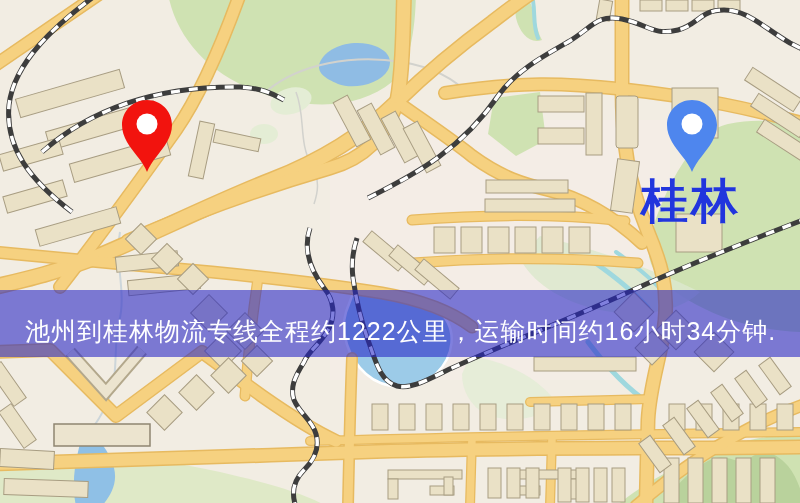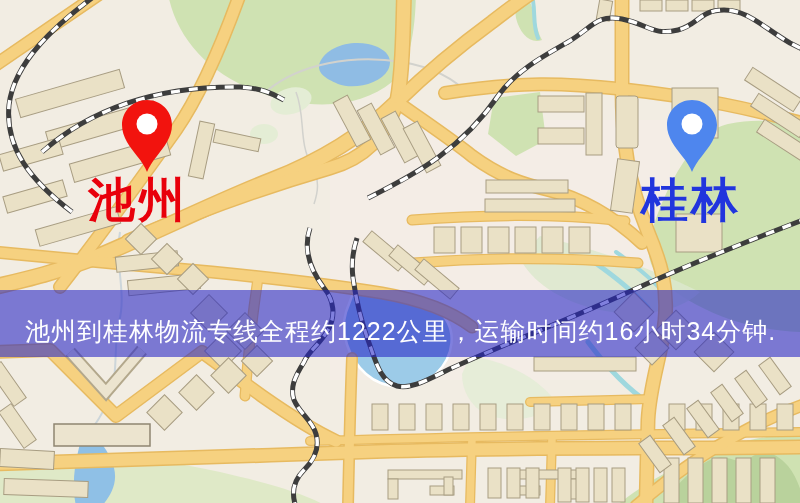--- a/index.html
+++ b/index.html
@@ -263,22 +263,21 @@
   <svg class="pin" style="left:121px;top:99px" viewBox="0 0 52 74">
     <path d="M26,1 C12,1 1,12 1,26 C1,38 9,48 16,57 C21,63 24,68 26,73 C28,68 31,63 36,57 C43,48 51,38 51,26 C51,12 40,1 26,1 Z" fill="#f2130e"></path>
     <circle cx="26" cy="25" r="10.5" fill="#ffffff"></circle>
   </svg>
 
   <svg class="pin" style="left:666px;top:99px" viewBox="0 0 52 74">
     <path d="M26,1 C12,1 1,12 1,26 C1,38 9,48 16,57 C21,63 24,68 26,73 C28,68 31,63 36,57 C43,48 51,38 51,26 C51,12 40,1 26,1 Z" fill="#4e86ee"></path>
     <circle cx="26" cy="25" r="10.5" fill="#ffffff"></circle>
   </svg>
 
-  <div class="city-label" style="left: 88px; top: 176px; color: rgb(232, 0, 11);">池州</div>
-
-  <div class="city-label" style="left: 641px; top: 177px; color: rgb(33, 53, 221); font-family: Liberation Serif, serif;">桂林</div>
+
+  <div class="city-label" style="left: 641px; top: 177px; color: rgb(33, 53, 221);">桂林</div>
 
   <div id="banner">
     <div class="tint" style="background-color: rgb(37, 37, 198);"></div>
     <div class="txt" style="color: rgb(255, 255, 255);">池州到桂林物流专线全程约1222公里，运输时间约16小时34分钟.</div>
   </div>
 
 </div>
 
 </body></html>

